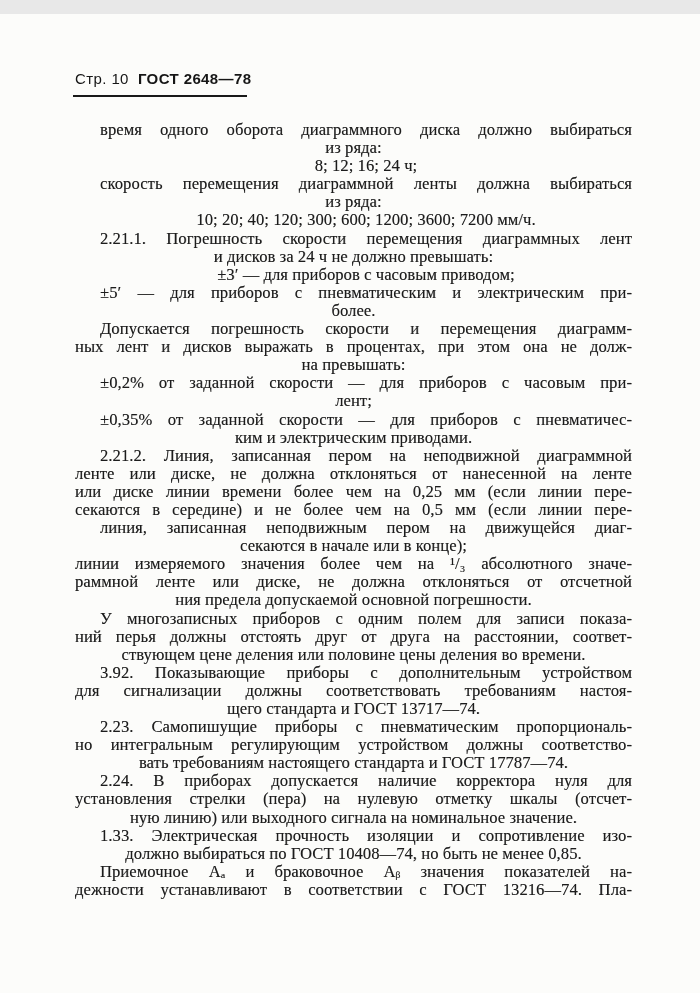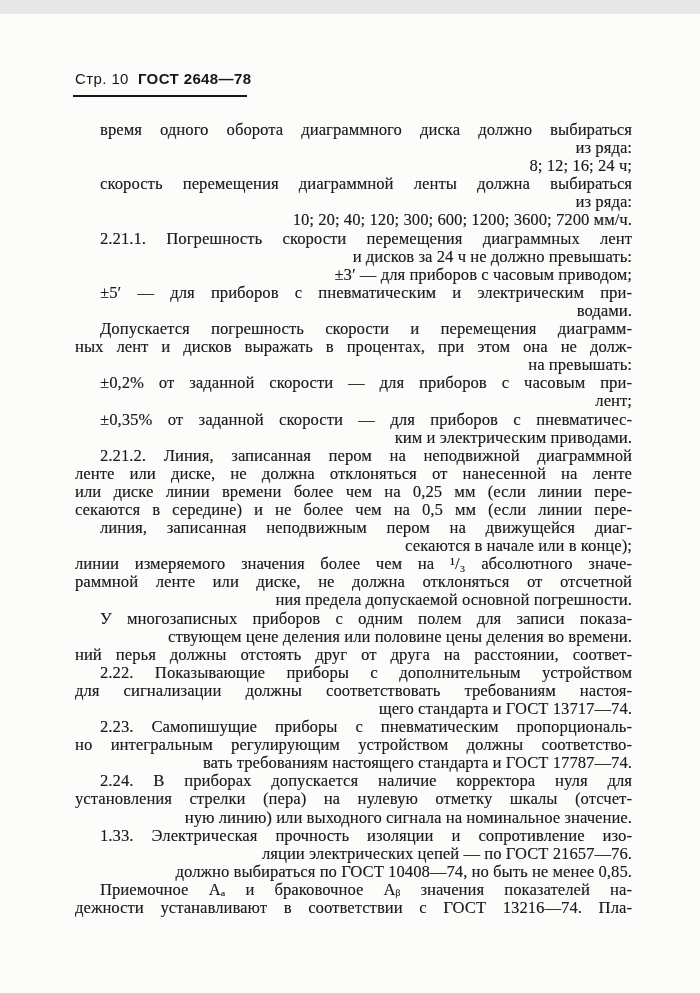--- a/index.html
+++ b/index.html
@@ -46,21 +46,21 @@
     left: 75px;
     top: 107px;
     width: 557px;
   }
   .line {
     font-family: "Liberation Serif", "DejaVu Serif", serif;
     font-size: 16.5px;
     line-height: 18.1px;
     color: #1c1c1c;
     letter-spacing: 0.1px;
-    text-align: right;
+    text-align: center;
     text-shadow: 0.3px 0 0 rgba(28,28,28,0.45);
     white-space: normal;
   }
   .line.ind {
     text-indent: 25px;
     font-family: Liberation Serif, serif;
   }
   .line.just {
     text-align: justify;
     text-align-last: justify;
@@ -78,48 +78,47 @@
       <div class="line ind just">время одного оборота диаграммного диска должно выбираться</div>
       <div class="line">из ряда:</div>
       <div class="line ind">8; 12; 16; 24 ч;</div>
       <div class="line ind just">скорость перемещения диаграммной ленты должна выбираться</div>
       <div class="line">из ряда:</div>
       <div class="line ind">10; 20; 40; 120; 300; 600; 1200; 3600; 7200 мм/ч.</div>
       <div class="line ind just">2.21.1. Погрешность скорости перемещения диаграммных лент</div>
       <div class="line">и дисков за 24 ч не должно превышать:</div>
       <div class="line ind">±3′ — для приборов с часовым приводом;</div>
       <div class="line ind just">±5′ — для приборов с пневматическим и электрическим при-</div>
-      <div class="line">водами.</div>
+      <div class="line">более.</div>
       <div class="line ind just">Допускается погрешность скорости и перемещения диаграмм-</div>
       <div class="line just">ных лент и дисков выражать в процентах, при этом она не долж-</div>
       <div class="line">на превышать:</div>
       <div class="line ind just">±0,2% от заданной скорости — для приборов с часовым при-</div>
       <div class="line">лент;</div>
       <div class="line ind just">±0,35% от заданной скорости — для приборов с пневматичес-</div>
       <div class="line">ким и электрическим приводами.</div>
       <div class="line ind just">2.21.2. Линия, записанная пером на неподвижной диаграммной</div>
       <div class="line just">ленте или диске, не должна отклоняться от нанесенной на ленте</div>
       <div class="line just">или диске линии времени более чем на 0,25 мм (если линии пере-</div>
       <div class="line just">секаются в середине) и не более чем на 0,5 мм (если линии пере-</div>
       <div class="line ind just">линия, записанная неподвижным пером на движущейся диаг-</div>
       <div class="line">секаются в начале или в конце);</div>
       <div class="line just">линии измеряемого значения более чем на ¹/₃ абсолютного значе-</div>
       <div class="line just">раммной ленте или диске, не должна отклоняться от отсчетной</div>
       <div class="line">ния предела допускаемой основной погрешности.</div>
       <div class="line ind just">У многозаписных приборов с одним полем для записи показа-</div>
+      <div class="line just">ний перья должны отстоять друг от друга на расстоянии, соответ-</div>
       <div class="line">ствующем цене деления или половине цены деления во времени.</div>
-      <div class="line just">ний перья должны отстоять друг от друга на расстоянии, соответ-</div>
-      <div class="line ind just">2.22. Показывающие приборы с дополнительным устройством</div>
+      <div class="line ind just">3.92. Показывающие приборы с дополнительным устройством</div>
       <div class="line just">для сигнализации должны соответствовать требованиям настоя-</div>
       <div class="line">щего стандарта и ГОСТ 13717—74.</div>
       <div class="line ind just">2.23. Самопишущие приборы с пневматическим пропорциональ-</div>
       <div class="line just">но интегральным регулирующим устройством должны соответство-</div>
       <div class="line">вать требованиям настоящего стандарта и ГОСТ 17787—74.</div>
       <div class="line ind just">2.24. В приборах допускается наличие корректора нуля для</div>
       <div class="line just">установления стрелки (пера) на нулевую отметку шкалы (отсчет-</div>
       <div class="line">ную линию) или выходного сигнала на номинальное значение.</div>
       <div class="line ind just">1.33. Электрическая прочность изоляции и сопротивление изо-</div>
-      <div class="line">ляции электрических цепей — по ГОСТ 21657—76.</div>
       <div class="line">должно выбираться по ГОСТ 10408—74, но быть не менее 0,85.</div>
       <div class="line ind just">Приемочное Aₐ и браковочное Aᵦ значения показателей на-</div>
       <div class="line just">дежности устанавливают в соответствии с ГОСТ 13216—74. Пла-</div>
     </div>
 </div>
 
 </body></html>

